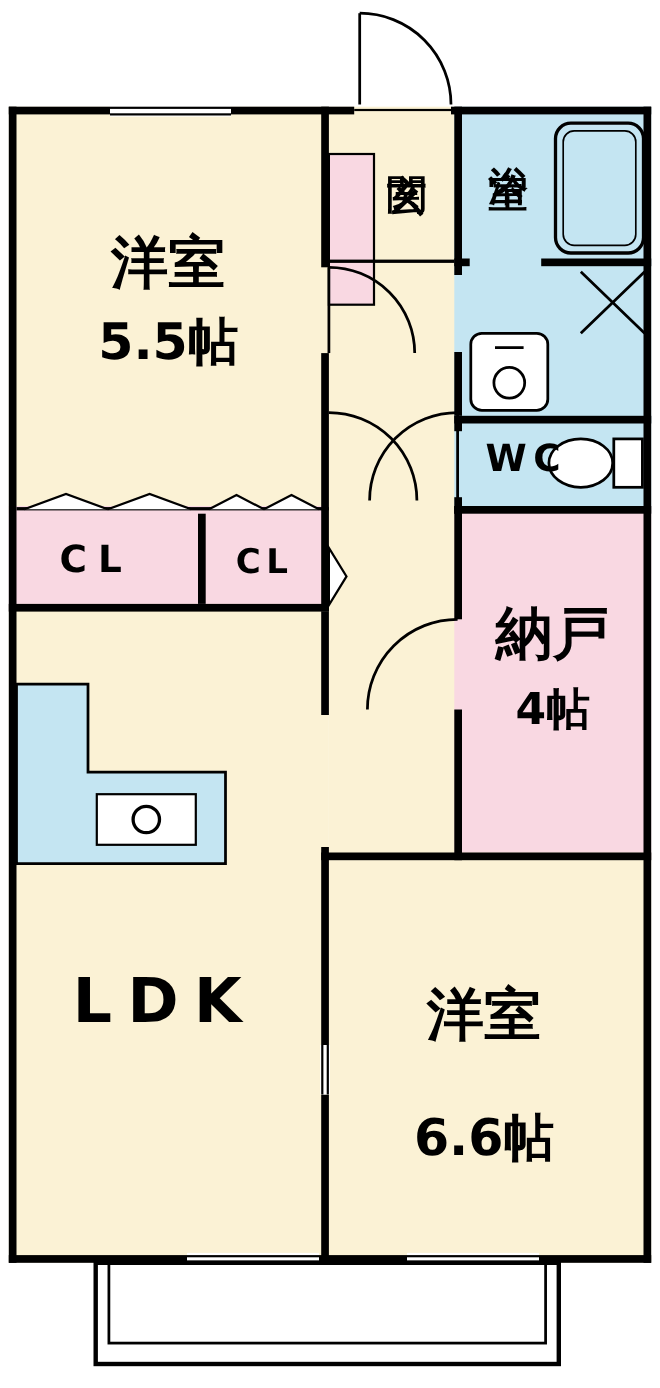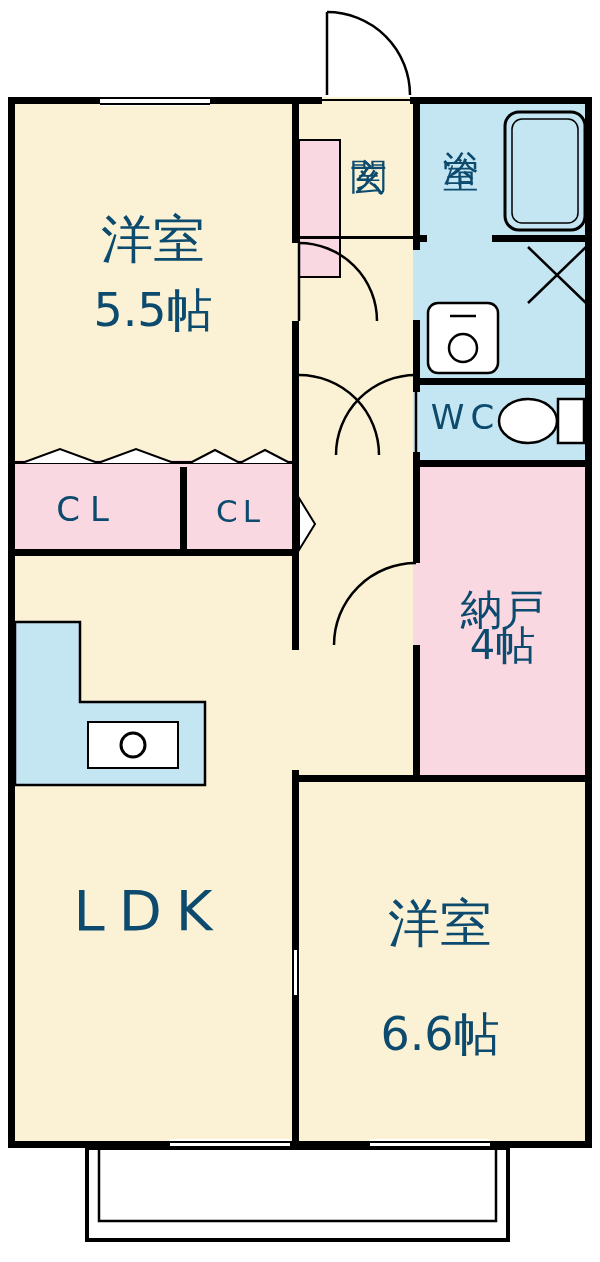--- a/index.html
+++ b/index.html
@@ -8,23 +8,24 @@
     width:600px;height:1262px;
     background:#ffffff;
     font-family:"DejaVu Sans","Liberation Sans",sans-serif;
     color:#000;
     overflow:hidden;
   }
   #plan-svg{position:absolute;left:0;top:0;}
   .lbl{
     position:absolute;
     text-align:center;
-    color:#0c4a6e;
+    color:#000000;
     line-height:1.05;
     white-space:nowrap;
+    font-weight:bold;
   }
   .lbl.vert{
     writing-mode:vertical-rl;
     text-orientation:upright;
     letter-spacing:4px;
   }
   .room-name{font-size:52px;}
   .room-size{font-size:46px;}
 </style>
 </head>
@@ -146,26 +147,26 @@
   </svg>
 
   <div class="lbl room-name" style="left:33px;top:212px;width:240px;">洋室</div>
   <div class="lbl room-size" style="left:33px;top:286px;width:240px;">5.5帖</div>
 
   <div class="lbl vert" style="left:350px;top:128px;font-size:36px;">玄関</div>
 
   <div class="lbl vert" style="left:442px;top:122px;font-size:36px;">浴室</div>
 
 
-  <div class="lbl" style="left:423px;top:400px;width:85px;font-size:34px;letter-spacing:6px;">WC</div>
+  <div class="lbl" style="left:436px;top:400px;width:85px;font-size:34px;letter-spacing:6px;">WC</div>
 
   <div class="lbl" style="left:25px;top:492px;width:125px;font-size:34px;letter-spacing:10px;">CL</div>
   <div class="lbl" style="left:193px;top:495px;width:95px;font-size:31px;letter-spacing:5px;">CL</div>
 
-  <div class="lbl" style="left:420px;top:588px;width:165px;font-size:42px;">納戸</div>
+  <div class="lbl" style="left:420px;top:550px;width:165px;font-size:52px;">納戸</div>
   <div class="lbl" style="left:420px;top:624px;width:165px;font-size:40px;">4帖</div>
 
   <div class="lbl" style="left:30px;top:882px;width:240px;font-size:56px;letter-spacing:14px;">LDK</div>
 
   <div class="lbl room-name" style="left:320px;top:896px;width:240px;">洋室</div>
   <div class="lbl room-size" style="left:320px;top:1010px;width:240px;">6.6帖</div>
 
 </div>
 
 </body></html>

